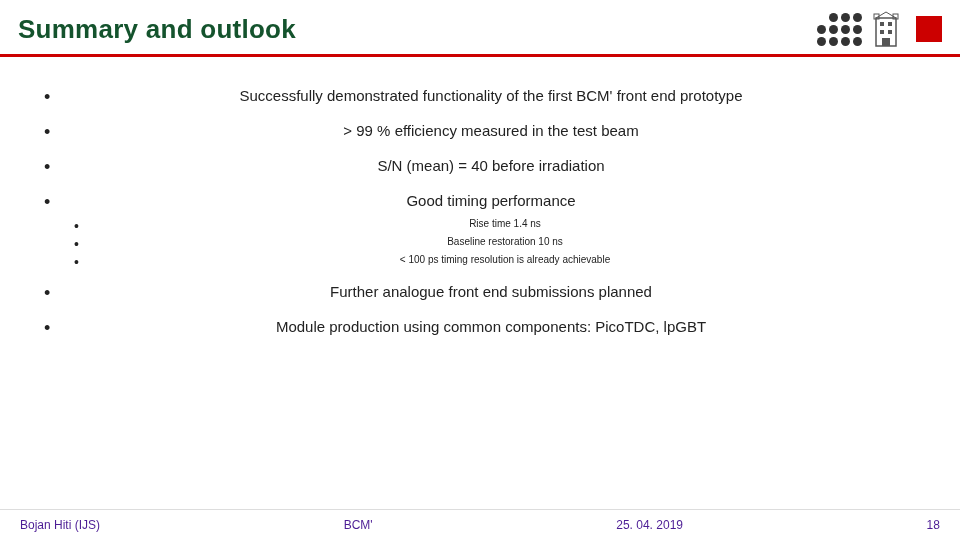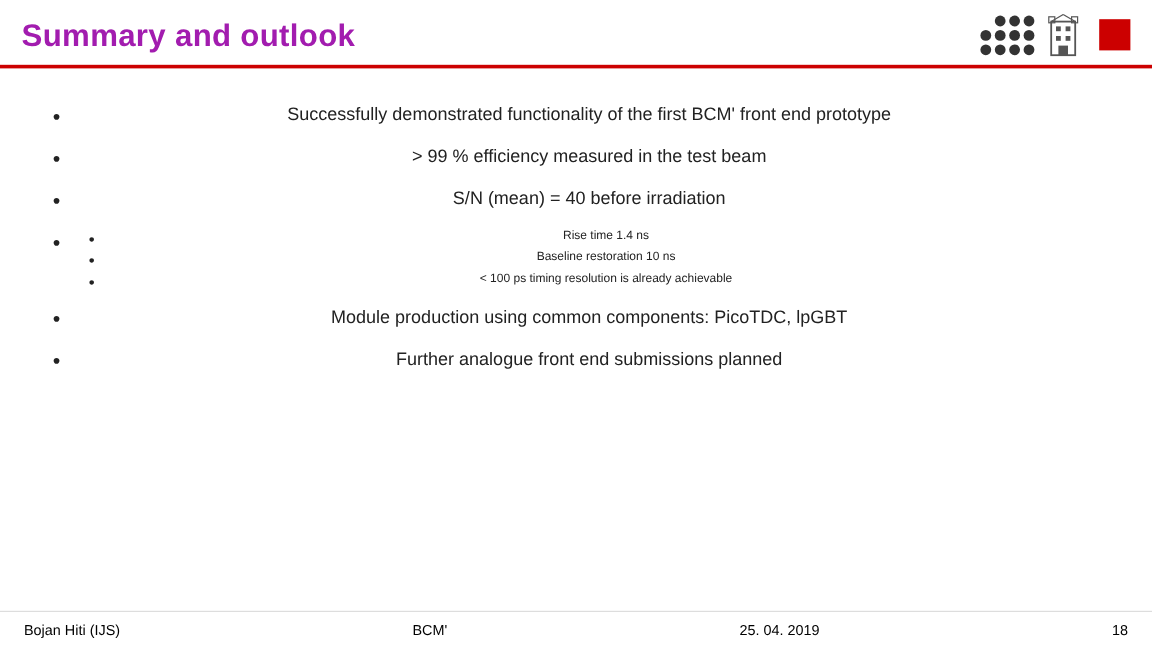--- a/index.html
+++ b/index.html
@@ -28,21 +28,21 @@
       align-items: center;
       justify-content: space-between;
       padding: 10px 18px 6px 18px;
       border-bottom: 3px solid #cc0000;
       position: relative;
     }
 
     .header-title {
       font-size: 26px;
       font-weight: bold;
-      color: #a21caf;
+      color: #14532d;
       letter-spacing: 0.01em;
     }
 
     .header-logos {
       display: flex;
       align-items: center;
       gap: 8px;
     }
 
     
@@ -127,21 +127,21 @@
       position: absolute;
       bottom: 0;
       left: 0;
       right: 0;
       display: flex;
       justify-content: space-between;
       align-items: center;
       padding: 8px 20px;
       border-top: 1px solid #ddd;
       font-size: 12px;
-      color: #000000;
+      color: #4c1d95;
     }
 
     .footer-left {}
     .footer-center {}
     .footer-right {}
     .footer-page {}
   </style>
 </head>
 <body>
 
@@ -194,39 +194,40 @@
 
       <li>
         <span>&gt; 99 % efficiency measured in the test beam</span>
       </li>
 
       <li>
         <span>S/N (mean) = 40 before irradiation</span>
       </li>
 
       <li>
+        <span>Good timing performance</span>
         <ul class="sub-bullet-list">
           <li>
             <span>Rise time 1.4 ns</span>
           </li>
           <li>
             <span>Baseline restoration 10 ns</span>
           </li>
           <li>
             <span>&lt; 100 ps timing resolution is already achievable</span>
           </li>
         </ul>
       </li>
 
       <li>
+        <span>Further analogue front end submissions planned</span>
+      </li>
+
+      <li>
         <span>Module production using common components: PicoTDC, lpGBT</span>
-      </li>
-
-      <li>
-        <span>Further analogue front end submissions planned</span>
       </li>
 
     </ul>
   </div>
 
   <div class="footer">
     <span class="footer-left">Bojan Hiti (IJS)</span>
     <span class="footer-center">BCM'</span>
     <span class="footer-right">25. 04. 2019</span>
     <span class="footer-page">18</span>

